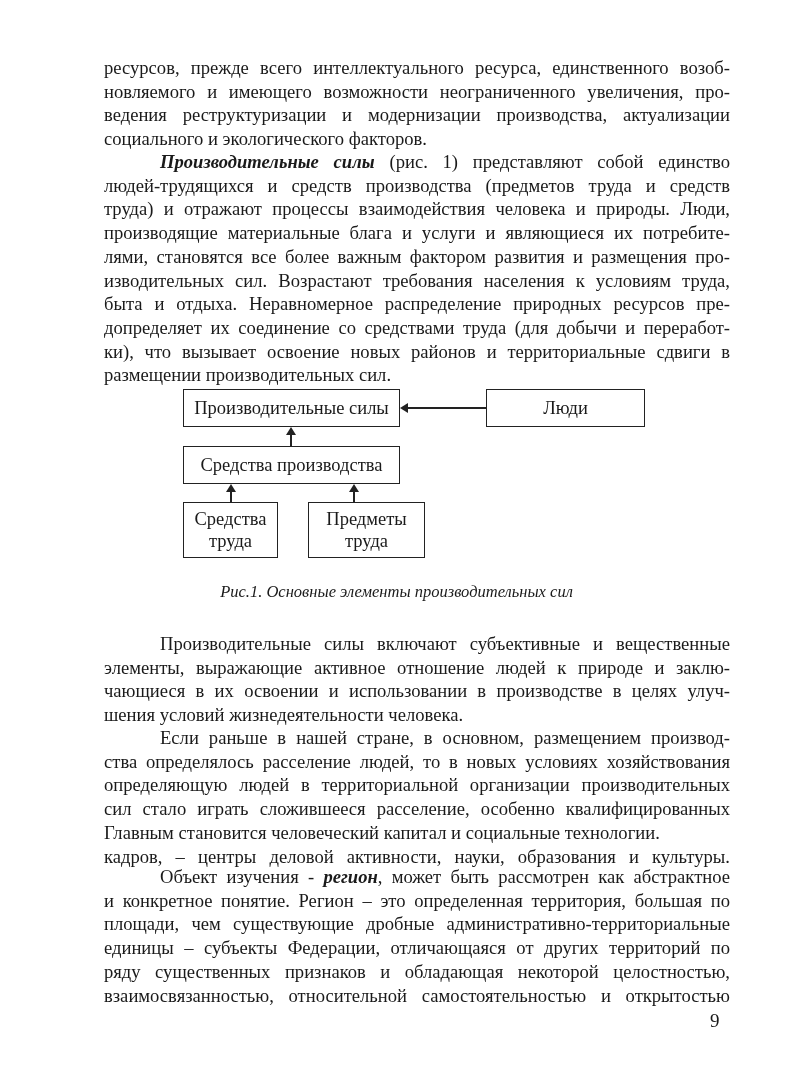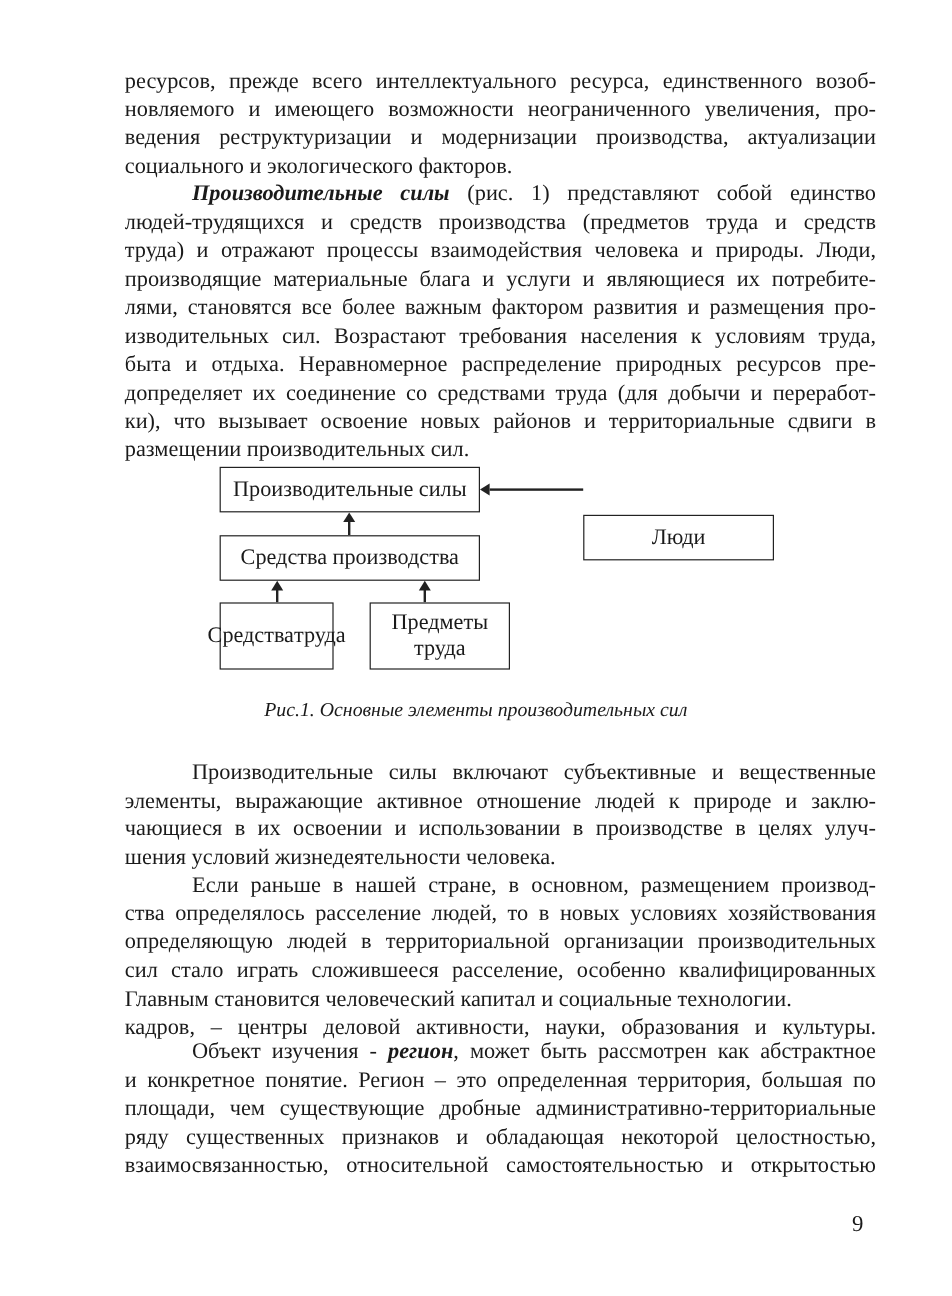--- a/index.html
+++ b/index.html
@@ -44,30 +44,30 @@
     <span class="line">лями, становятся все более важным фактором развития и размещения про-</span>
     <span class="line">изводительных сил. Возрастают требования населения к условиям труда,</span>
     <span class="line">быта и отдыха. Неравномерное распределение природных ресурсов пре-</span>
     <span class="line">допределяет их соединение со средствами труда (для добычи и переработ-</span>
     <span class="line">ки), что вызывает освоение новых районов и территориальные сдвиги в</span>
     <span class="line last">размещении производительных сил.</span>
   </div>
 
   <div>
     <div class="box" style="left:183px; top:389px; width:217px; height:38px;">Производительные силы</div>
-    <div class="box" style="left:486px; top:389px; width:159px; height:38px;margin-top:40px;">Люди</div>
+    <div class="box" style="left:486px; top:389px; width:159px; height:38px;">Люди</div>
     <div class="arrow-h" style="left:408px; top:407px; width:78px;"></div>
 
     <div class="arrow-v" style="left:290px; top:433px; height:13px;"></div>
     <div class="box" style="left:183px; top:446px; width:217px; height:38px;">Средства производства</div>
 
     <div class="arrow-v" style="left:230px; top:490px; height:12px;"></div>
     <div class="arrow-v" style="left:353px; top:490px; height:12px;"></div>
 
-    <div class="box" style="left:183px; top:502px; width:95px; height:56px; flex-direction:row;">
+    <div class="box" style="left:183px; top:502px; width:95px; height:56px; flex-direction:column;">
       <span>Средства</span>
       <span>труда</span>
     </div>
     <div class="box" style="left:308px; top:502px; width:117px; height:56px; flex-direction:column;">
       <span>Предметы</span>
       <span>труда</span>
     </div>
   </div>
   <div class="caption">Рис.1. Основные элементы производительных сил</div>
 
@@ -84,18 +84,19 @@
     <span class="line">определяющую людей в территориальной организации производительных</span>
     <span class="line">сил стало играть сложившееся расселение, особенно квалифицированных</span>
     <span class="line last">Главным становится человеческий капитал и социальные технологии.</span>
     <span class="line">кадров, – центры деловой активности, науки, образования и культуры.</span>
   </div>
 
   <div class="text-block" style="top:865px;">
     <span class="line" style="padding-left:56px;"><span>Объект изучения - </span><span class="bi">регион</span><span>, может быть рассмотрен как абстрактное</span></span>
     <span class="line">и конкретное понятие. Регион – это определенная территория, большая по</span>
     <span class="line">площади, чем существующие дробные административно-территориальные</span>
+    <span class="line">единицы – субъекты Федерации, отличающаяся от других территорий по</span>
     <span class="line">ряду существенных признаков и обладающая некоторой целостностью,</span>
     <span class="line">взаимосвязанностью, относительной самостоятельностью и открытостью</span>
   </div>
 
   <div class="page-number">9</div>
 </div>
 
 </body></html>

